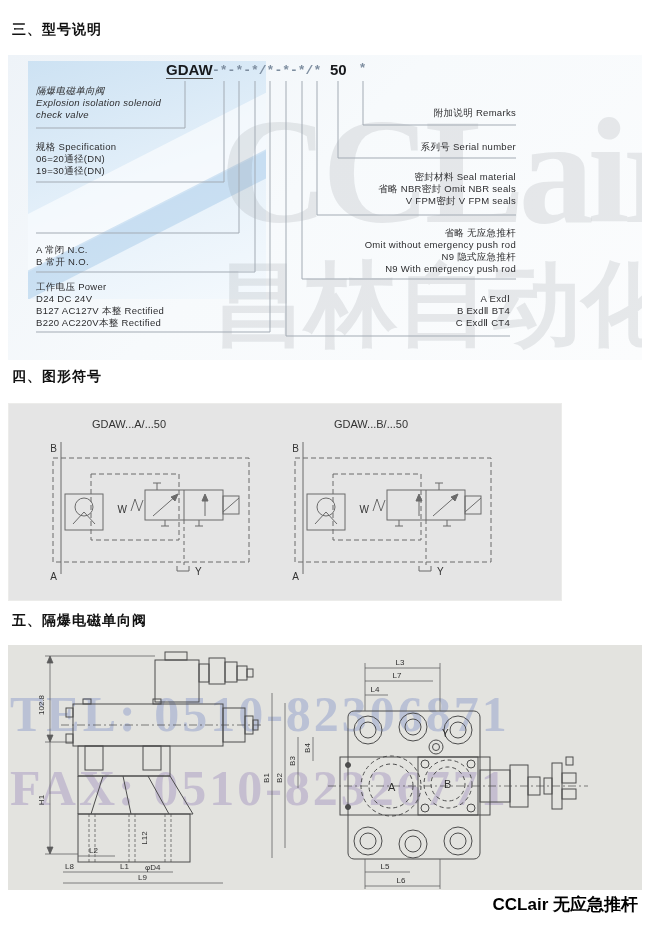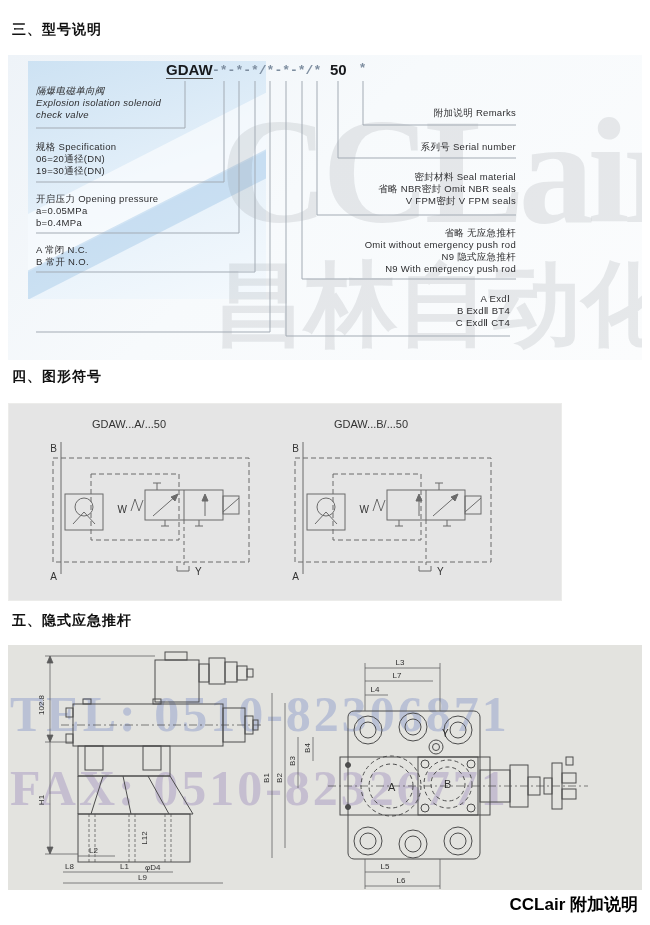--- a/index.html
+++ b/index.html
@@ -80,25 +80,26 @@
         <polyline points="355,26 355,70 508,70"></polyline>
       </g>
     </svg>
 
     <div class="lbl" style="left:28px;top:30px;font-style:italic;">隔爆电磁单向阀
 Explosion isolation solenoid
 check valve</div>
     <div class="lbl" style="left:28px;top:86px;">规格 Specification
 06=20通径(DN)
 19=30通径(DN)</div>
-    <div class="lbl" style="left:28px;top:138px;">开启压力 Opening pressure
-a=0.05MPa
-b=0.4MPa</div>
     <div class="lbl" style="left:28px;top:189px;">A  常闭 N.C.
 B  常开 N.O.</div>
+    <div class="lbl" style="left:28px;top:226px;">工作电压 Power
+D24  DC 24V
+B127  AC127V 本整 Rectified
+B220  AC220V本整 Rectified</div>
 
     <div class="lbl r" style="right:126px;top:52px;">附加说明 Remarks</div>
     <div class="lbl r" style="right:126px;top:86px;">系列号 Serial number</div>
     <div class="lbl r" style="right:126px;top:116px;">密封材料 Seal material
 省略  NBR密封 Omit  NBR seals
 V   FPM密封 V    FPM seals</div>
     <div class="lbl r" style="right:126px;top:172px;">省略  无应急推杆
 Omit without emergency push rod
 N9   隐式应急推杆
 N9  With emergency push rod</div>
@@ -177,21 +178,21 @@
           <line x1="170" y1="78" x2="170" y2="71"></line>
             <line x1="166" y1="71" x2="174" y2="71"></line>
           <line x1="157" y1="108" x2="157" y2="153" stroke-dasharray="4,3"></line>
           <polyline points="150,154 150,159 162,159 162,154"></polyline>
           <text x="168" y="163" font-size="10" fill="#333" stroke="none">Y</text>
         </g>
       </svg>
     </div>
   </div>
 
-  <div class="sec-title" style="top:612px;">五、隐式应急推杆</div>
+  <div class="sec-title" style="top:612px;">五、隔爆电磁单向阀</div>
 
   <div class="box5">
     <div class="wm-tel">TEL: 0510-82306871</div>
     <div class="wm-fax">FAX: 0510-82326771</div>
 
     <svg style="position:absolute;left:15px;top:5px;" width="245" height="240">
       <g fill="none" stroke="#4c4c4c" stroke-width="1">
         <rect x="142" y="2" width="22" height="8"></rect>
         <rect x="132" y="10" width="44" height="42"></rect>
         <rect x="176" y="14" width="10" height="18"></rect>
@@ -313,14 +314,14 @@
         <text x="52" y="95" transform="rotate(-90 52 95)" text-anchor="middle">B4</text>
         <text x="127" y="216" text-anchor="middle">L5</text>
         <text x="143" y="230" text-anchor="middle">L6</text>
         <text x="130" y="138" font-size="11">A</text>
         <text x="186" y="135" font-size="11">B</text>
         <text x="184" y="84" font-size="10">Y</text>
       </g>
     </svg>
   </div>
 
-  <div class="footer-brand">CCLair 附加说明</div>
+  <div class="footer-brand">CCLair 无应急推杆</div>
 </div>
 
 </body></html>

